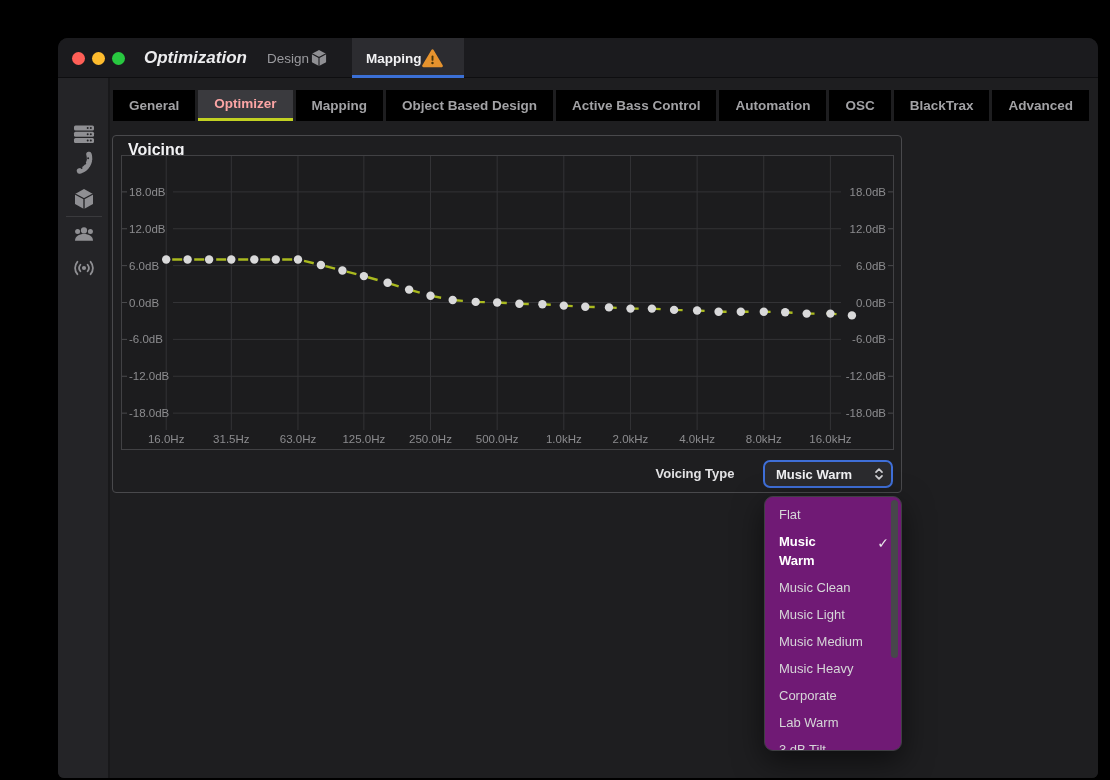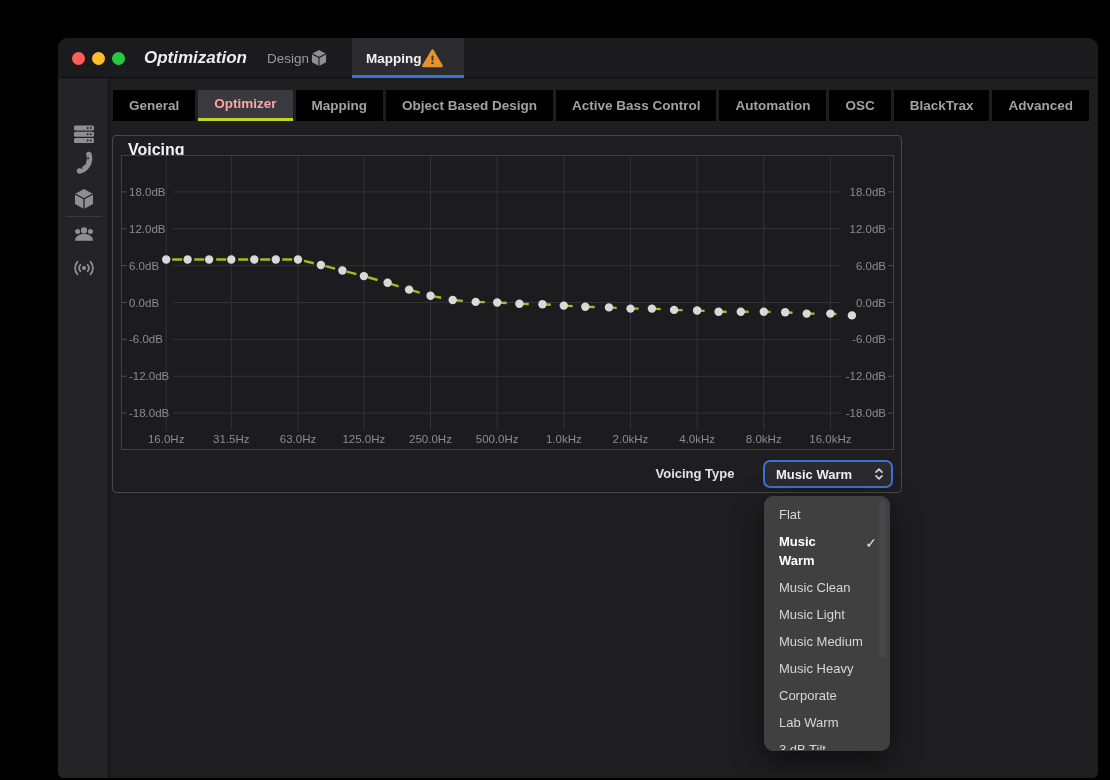--- a/index.html
+++ b/index.html
@@ -48,22 +48,22 @@
   .chart { position:absolute; left:8px; top:19px; background:#1c1c1e; }
 
   .vt-label { position:absolute; left:540px; top:382px; width:100px; height:28px;
               line-height:28px; text-align:center; font-size:13px; font-weight:600; color:#e2e2e4; }
   .select { position:absolute; left:654px; top:382px; width:130px; height:28px;
             background:#2b2b2e; border:2px solid #3f6fd8; border-radius:7px;
             display:flex; align-items:center; padding:0 7px 0 11px; cursor:pointer; }
   .select-value { flex:1; font-size:13px; font-weight:600; color:#f0f0f2; }
 
   
-  .menu { position:absolute; left:654px; top:418px; width:126px; height:255px;
-          background:#404040; border:1px solid #3f3f43; border-radius:9px;
+  .menu { position:absolute; left:654px; top:418px; width:138px; height:255px;
+          background:#701a75; border:1px solid #3f3f43; border-radius:9px;
           box-shadow:0 10px 30px rgba(0,0,0,.55); padding-top:4px; overflow:hidden; z-index:50; }
   .menu-item { position:relative; height:27px; line-height:27px; padding:0 12px 0 14px;
                font-size:13px; color:#d6d6d8; cursor:pointer; }
   .menu-item.checked { height:46px; line-height:19px; padding-top:4px; font-weight:700; color:#fff; }
   .mi-label.wrap { display:block; width:66px; }
   .check { position:absolute; right:12px; top:6px; font-size:14px; font-weight:400; color:#e8e8ea; }
   .menu-scrollbar { position:absolute; top:1px; right:1px; bottom:1px; width:12px; }
   .menu-thumb { position:absolute; top:2px; right:2px; width:7px; height:158px;
                 border-radius:3.5px; background:#47474b; cursor:pointer; }
 

